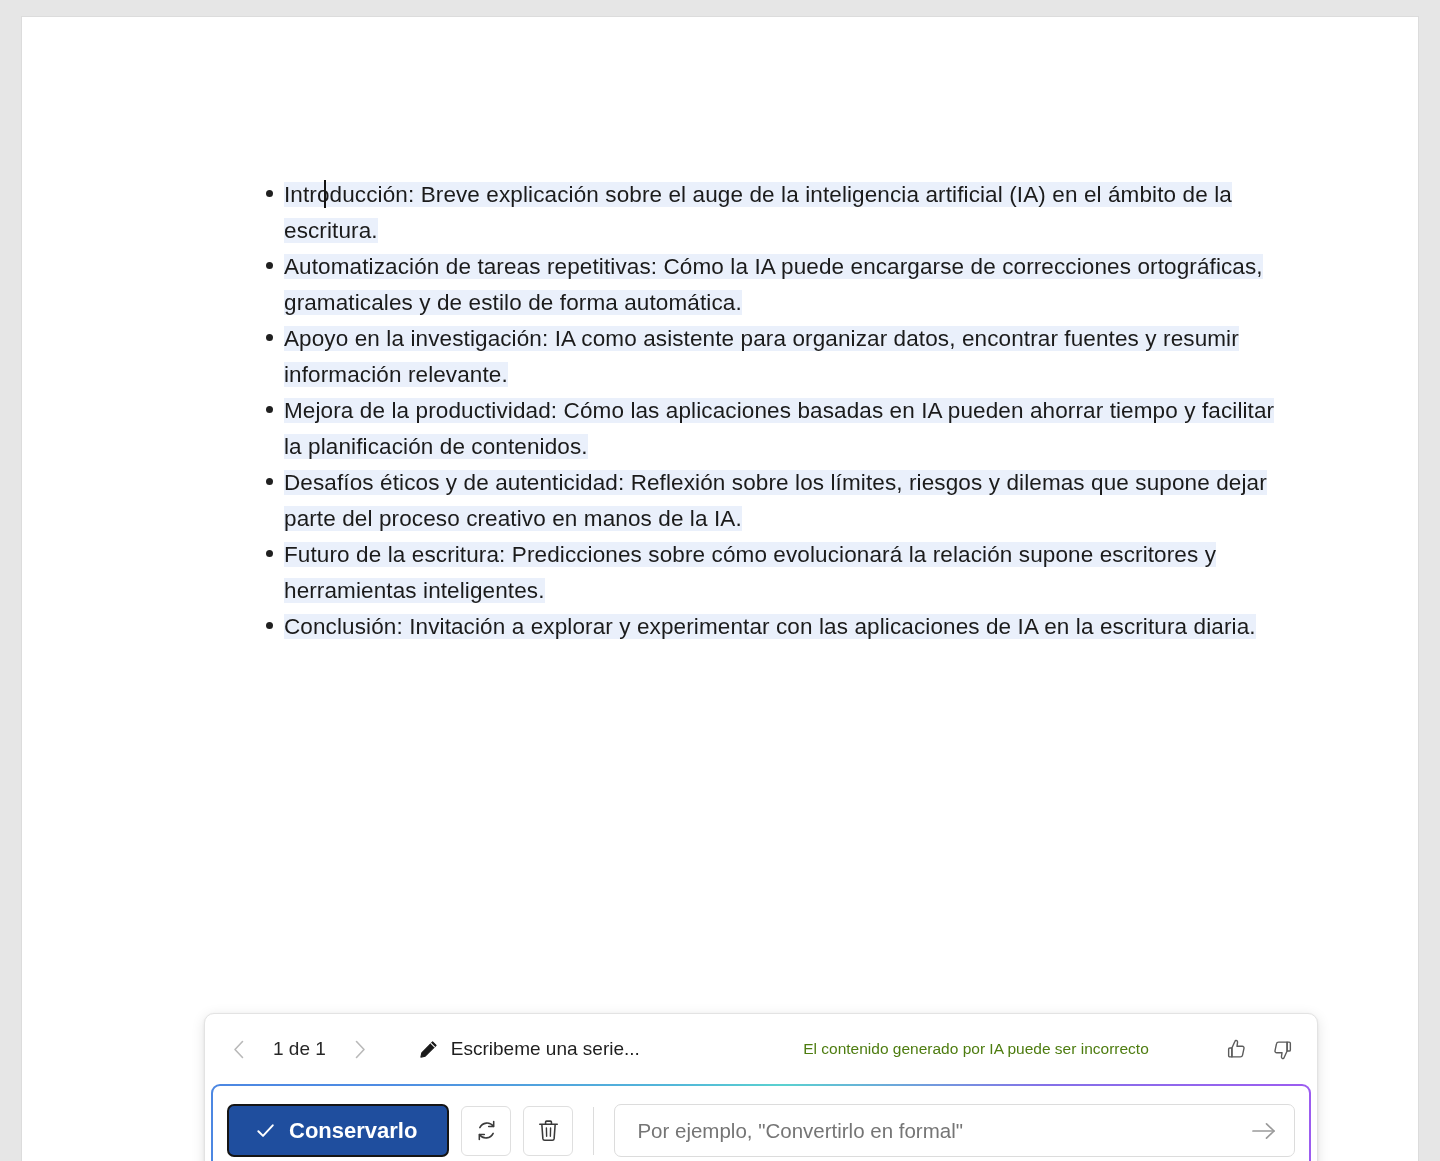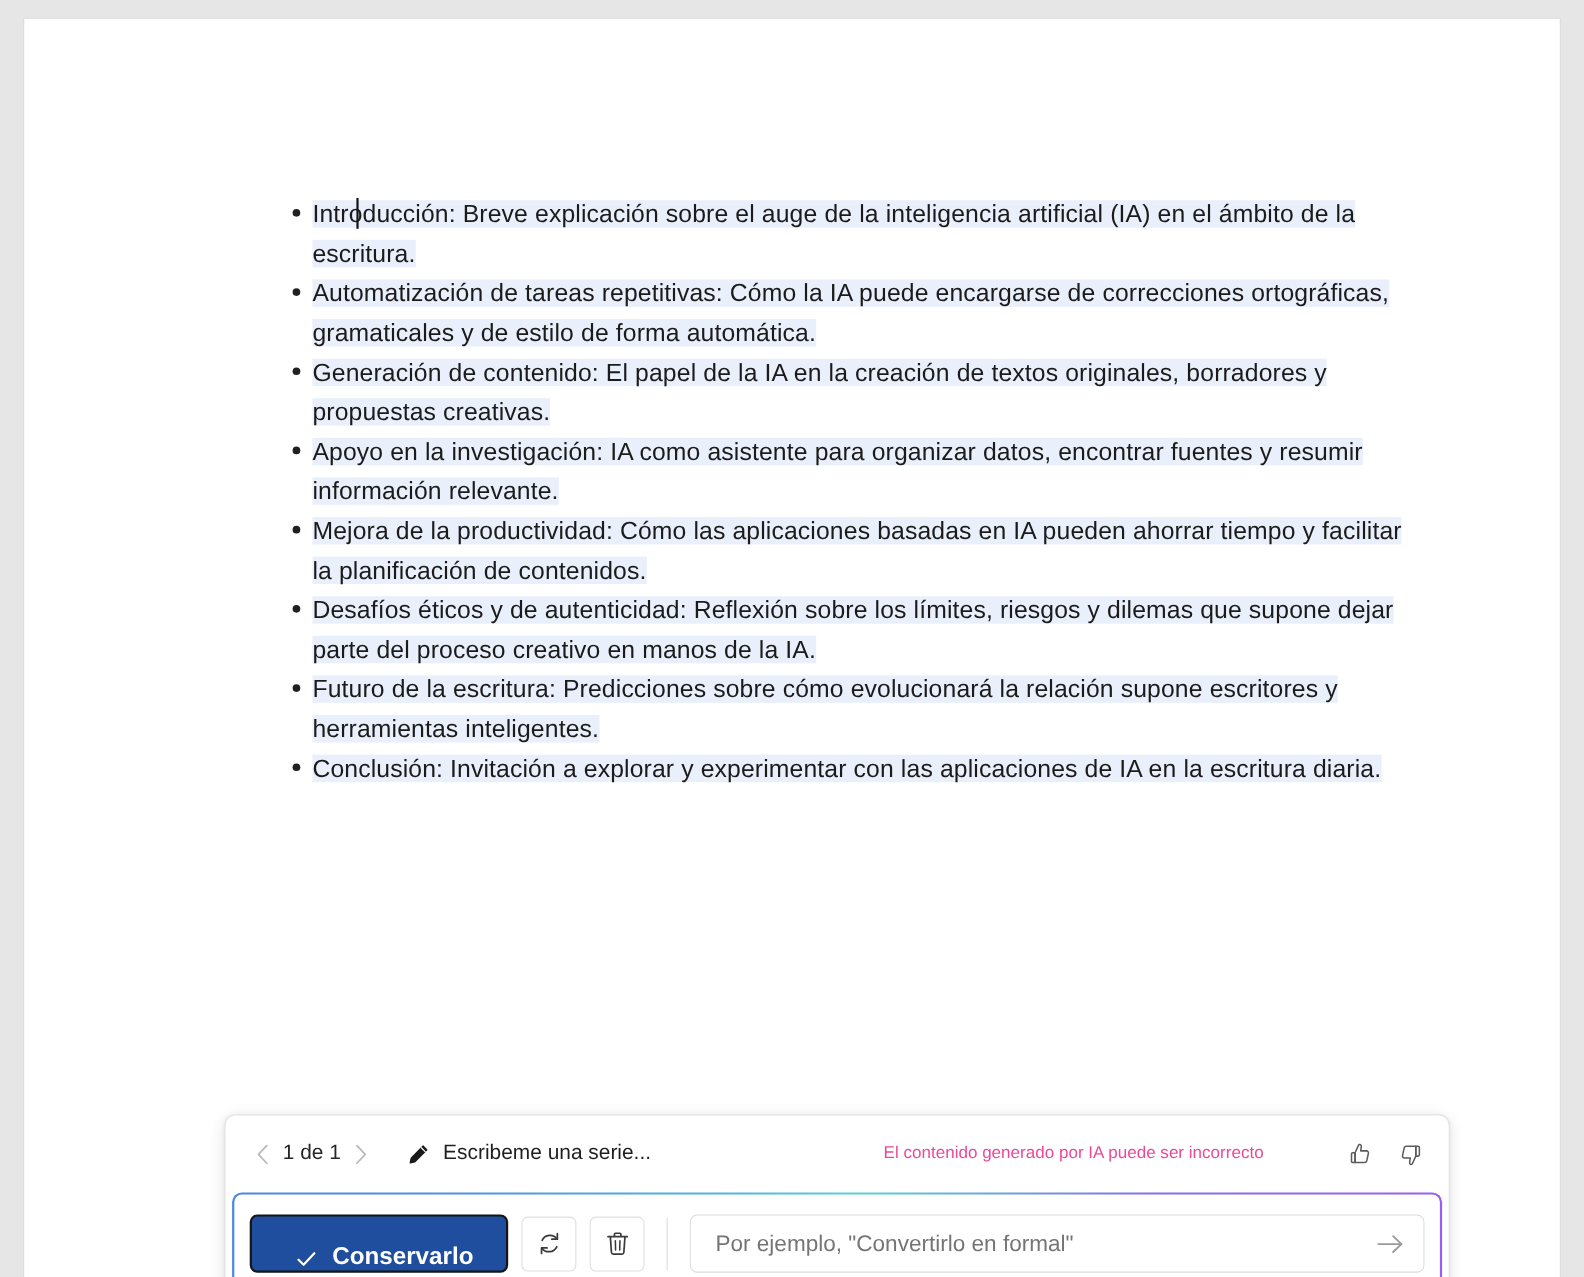--- a/index.html
+++ b/index.html
@@ -99,20 +99,21 @@
     overflow: hidden;
   }
 
   
   #ai-card-header {
     position: relative;
     display: flex;
     align-items: center;
     height: 70px;
     padding: 0 22px 0 20px;
+    gap: 16px;
   }
 
   .nav-arrow {
     width: 26px;
     height: 30px;
     display: flex;
     align-items: center;
     justify-content: center;
     color: #b9b9b9;
     cursor: pointer;
@@ -149,21 +150,21 @@
     color: #1f1f1f;
     white-space: nowrap;
   }
 
   #ai-disclaimer {
     position: absolute;
     left: 50%;
     transform: translateX(-50%);
     margin-left: 215px;
     font-size: 15.5px;
-    color: #ec4899;
+    color: #4d7c0f;
     white-space: nowrap;
   }
 
   #feedback-group {
     margin-left: auto;
     display: flex;
     align-items: center;
     gap: 20px;
     flex: none;
   }
@@ -205,25 +206,25 @@
     display: flex;
     align-items: center;
     padding: 0 14px 0 14px;
     gap: 12px;
   }
 
   
   #keep-button {
     position: relative;
     display: flex;
-    align-items: flex-end;
+    align-items: center;
     justify-content: center;
     gap: 13px;
     height: 53px;
-    padding: 0 30px 0 38px;
+    padding: 0 30px 0 25px;
     background: #1f4e9e;
     border: 2.5px solid #151515;
     border-radius: 7px;
     color: #ffffff;
     font-size: 22px;
     font-weight: bold;
     cursor: pointer;
     white-space: nowrap;
     flex: none;
   }
@@ -305,24 +306,20 @@
     <div id="doc-content">
       <ul class="doc-list">
         <li class="doc-bullet">
           <span class="bullet-marker"></span>
           <span id="text-caret"></span>
           <span class="bullet-text">Introducción: Breve explicación sobre el auge de la inteligencia artificial (IA) en el ámbito de la escritura.</span>
         </li>
         <li class="doc-bullet">
           <span class="bullet-marker"></span>
           <span class="bullet-text">Automatización de tareas repetitivas: Cómo la IA puede encargarse de correcciones ortográficas, gramaticales y de estilo de forma automática.</span>
-        </li>
-        <li class="doc-bullet">
-          <span class="bullet-marker"></span>
-          <span class="bullet-text">Generación de contenido: El papel de la IA en la creación de textos originales, borradores y propuestas creativas.</span>
         </li>
         <li class="doc-bullet">
           <span class="bullet-marker"></span>
           <span class="bullet-text">Apoyo en la investigación: IA como asistente para organizar datos, encontrar fuentes y resumir información relevante.</span>
         </li>
         <li class="doc-bullet">
           <span class="bullet-marker"></span>
           <span class="bullet-text">Mejora de la productividad: Cómo las aplicaciones basadas en IA pueden ahorrar tiempo y facilitar la planificación de contenidos.</span>
         </li>
         <li class="doc-bullet">

